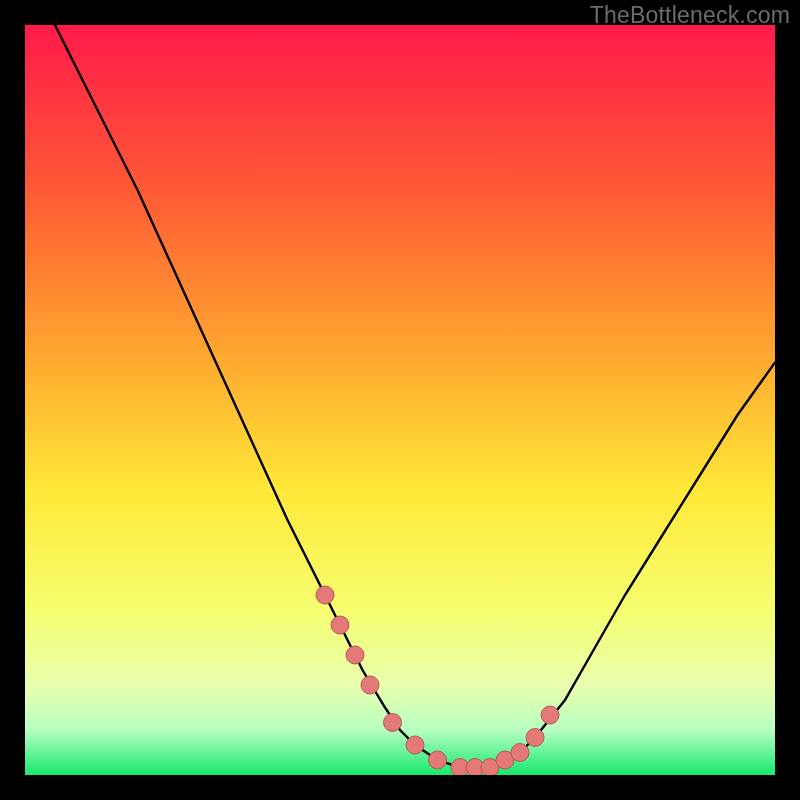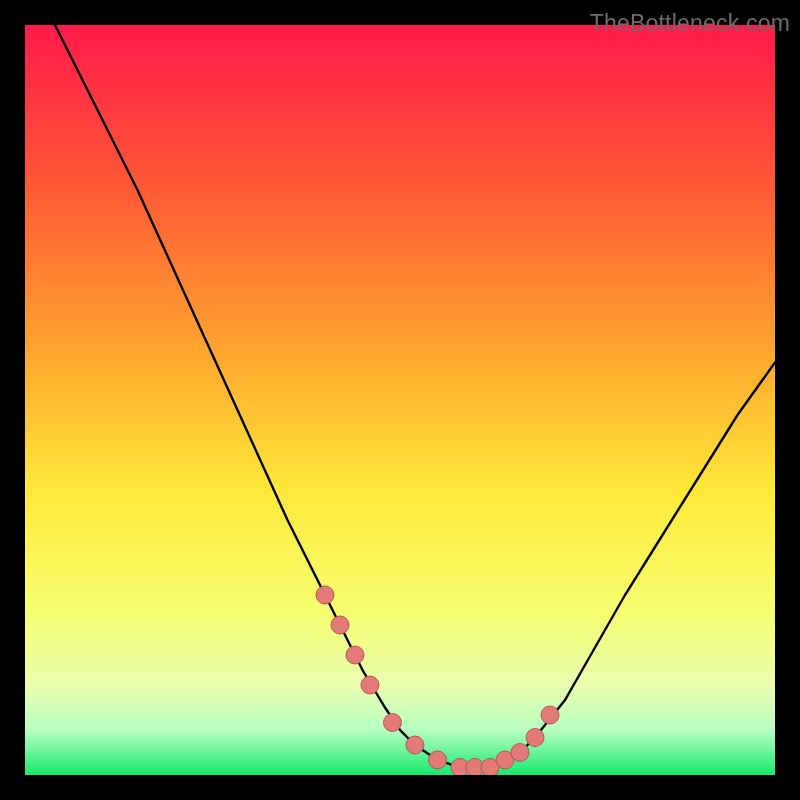--- a/index.html
+++ b/index.html
@@ -21,21 +21,21 @@
   }
   .plot-area {
     position: absolute;
     left: 0;
     top: 0;
     width: 750px;
     height: 750px;
   }
   .watermark {
     position: absolute;
-    top: 10px;
+    top: 2px;
     right: 10px;
     color: #6c6c6c;
     font-size: 23px;
     font-weight: 500;
     letter-spacing: 0.2px;
   }
   svg { display: block; }
 </style>
 </head>
 <body>

